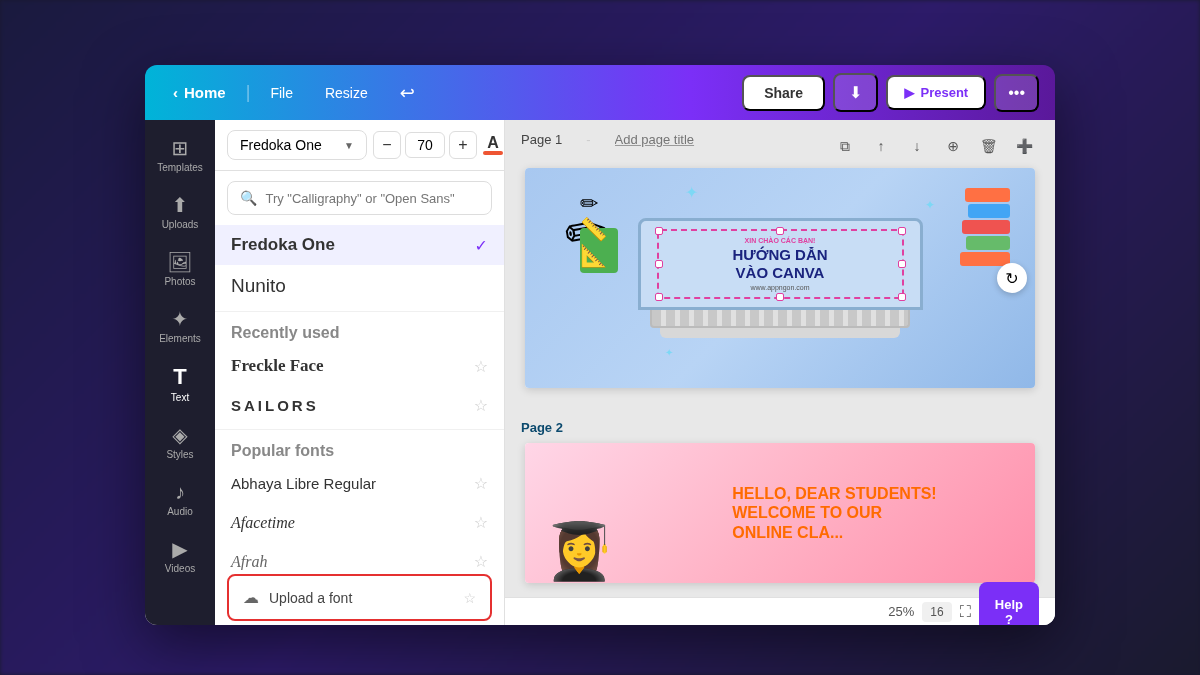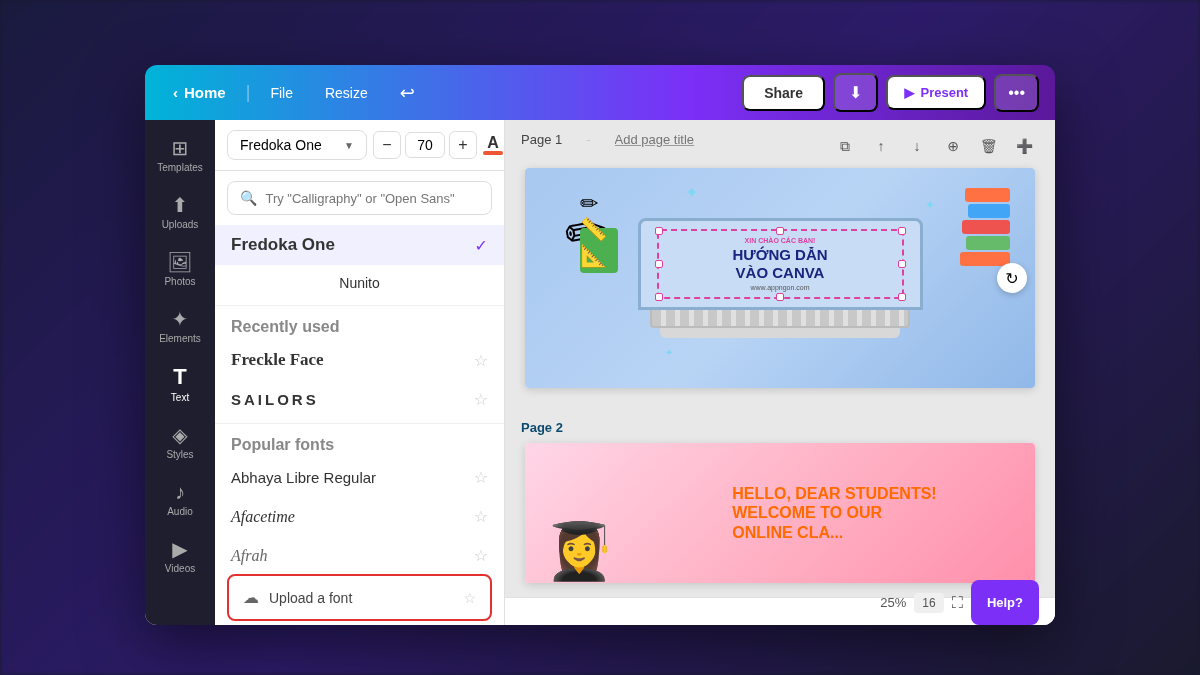--- a/index.html
+++ b/index.html
@@ -132,21 +132,21 @@
     .font-list::-webkit-scrollbar-track { background: #f5f5f5; }
     .font-list::-webkit-scrollbar-thumb { background: #ccc; border-radius: 4px; }
 
     .font-item {
       display: flex; align-items: center; padding: 10px 16px;
       cursor: pointer; position: relative;
     }
     .font-item.selected { background: #f0f0ff; }
     .font-name { flex: 1; font-size: 16px; color: #333; }
     .font-name.fredoka { font-weight: 800; font-size: 17px; }
-    .font-name.nunito { font-style: normal; font-size: 14px; text-align: center; }
+    .font-name.nunito { font-style: normal; font-size: 19px; }
     .check-icon { color: #7b2ff7; font-size: 16px; }
     .star-icon { color: #ccc; font-size: 16px; margin-left: auto; }
 
     .section-label {
       padding: 8px 16px 4px; font-size: 16px; font-weight: 600; color: #888;
       text-transform: none;
     }
 
     .font-name.freckle { font-family: cursive; font-weight: 700; font-size: 17px; }
     .font-name.sailors { font-family: 'Arial Black', sans-serif; letter-spacing: 3px; font-weight: 900; font-size: 15px; }
@@ -228,36 +228,36 @@
     }
     .page2-text {
       font-size: 16px; font-weight: 900; color: #ff6b00;
       font-family: 'Arial Black', sans-serif; line-height: 1.2;
     }
 
     
     .bottom-bar {
       position: absolute; bottom: 0; left: 0; right: 0;
       height: 28px; background: white; border-top: 1px solid #e0e0e0;
-      display: flex; align-items: flex-end; padding: 0 16px; gap: 12px;
+      display: flex; align-items: center; padding: 0 16px; gap: 12px;
       font-size: 13px; color: #555;
     }
     .zoom-controls {
       display: flex; align-items: center; gap: 8px; margin-left: auto;
     }
     .page-indicator {
       background: #f0f0f0; border-radius: 4px; padding: 3px 8px;
       font-size: 12px; font-weight: 500;
     }
     .fullscreen-btn { cursor: pointer; font-size: 16px; color: #555; }
 
     .help-btn {
       background: #7b2ff7; color: white; font-size: 13px; font-weight: 600;
       padding: 15px 16px; border-radius: 8px; cursor: pointer;
-      display: flex; align-items: center; gap: 0;
+      display: flex; align-items: center; gap: 0; flex-direction: column;
     }
 
     
     .canvas-wrapper {
       flex: 1; position: relative; display: flex; flex-direction: column;
     }
     .canvas-scroll {
       flex: 1; overflow-y: auto; background: #e8e8e8; padding-bottom: 0;
     }
     .canvas-scroll::-webkit-scrollbar { width: 6px; }

